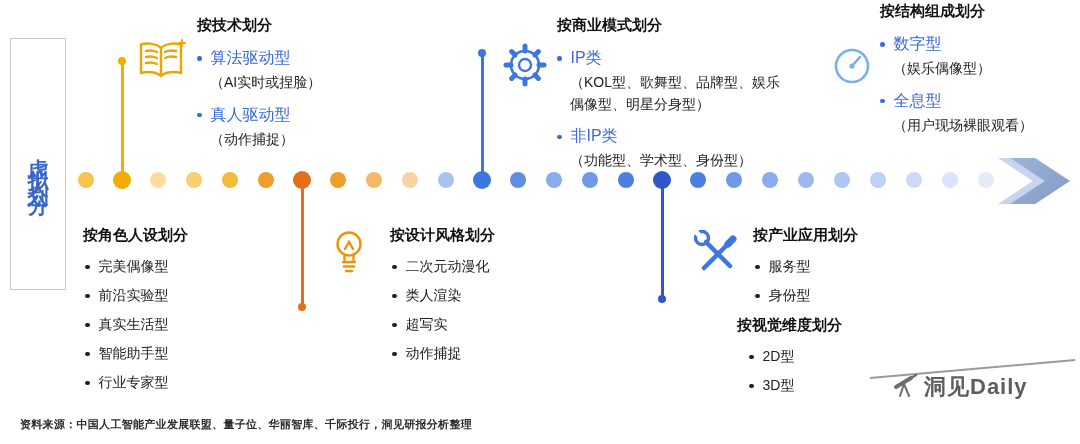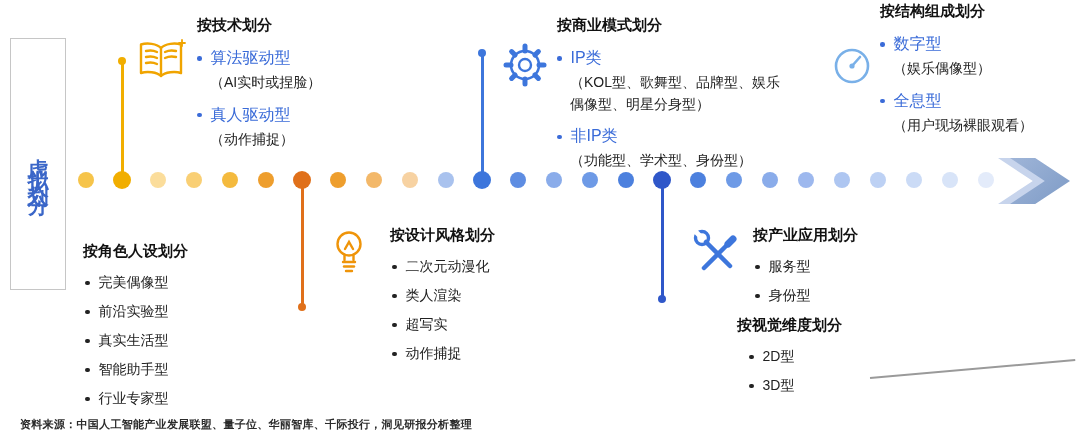--- a/index.html
+++ b/index.html
@@ -200,21 +200,21 @@
       <span>数字型</span>
     </div>
     <div class="note">（娱乐偶像型）</div>
     <div class="blue-item">
       <span class="bullet blue"></span>
       <span>全息型</span>
     </div>
     <div class="note">（用户现场裸眼观看）</div>
   </div>
 
-  <div class="section" style="left:83px; top:242px; width:160px;">
+  <div class="section" style="left:83px; top:226px; width:160px;">
     <div class="sec-title">按角色人设划分</div>
     <div>
         <div class="list-item">
           <span class="bullet dark"></span>
           <span>完美偶像型</span>
         </div>
         <div class="list-item">
           <span class="bullet dark"></span>
           <span>前沿实验型</span>
         </div>
@@ -276,14 +276,25 @@
         <div class="list-item">
           <span class="bullet dark"></span>
           <span>3D型</span>
         </div>
       </div>
   </div>
 
   <div class="source">资料来源：中国人工智能产业发展联盟、量子位、华丽智库、千际投行，洞见研报分析整理</div>
 
   <div class="brand-line"></div>
+  <div class="brand">
+    <span>
+      <svg width="28" height="26" viewBox="0 0 28 26" fill="none" stroke="#6E6E6E" stroke-linecap="round">
+        <line x1="4" y1="15" x2="19" y2="6" stroke-width="4"></line>
+        <line x1="19" y1="6" x2="24" y2="3" stroke-width="2.4"></line>
+        <line x1="12" y1="12" x2="8" y2="24" stroke-width="2"></line>
+        <line x1="12" y1="12" x2="17" y2="24" stroke-width="2"></line>
+      </svg>
+    </span>
+    <span class="brand-text">洞见Daily</span>
+  </div>
 
 </div>
 
 </body></html>

